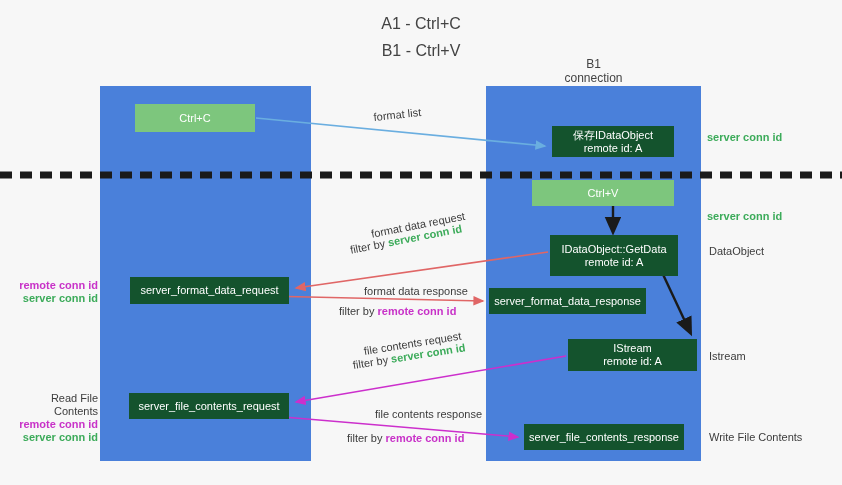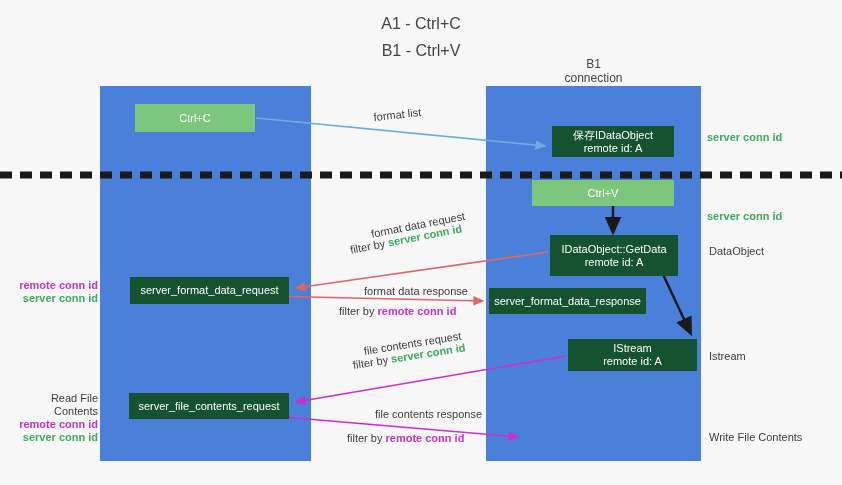--- a/index.html
+++ b/index.html
@@ -120,20 +120,21 @@
   <div class="box orange b-save">保存IDataObject
 remote id: A</div>
   <div class="box green b-ctrlv">Ctrl+V</div>
   <div class="box orange b-getdata">IDataObject::GetData
 remote id: A</div>
   <div class="box orange b-istream">IStream
 remote id: A</div>
   <div class="box orange b-sfdreq">server_format_data_request</div>
   <div class="box orange b-sfdres">server_format_data_response</div>
   <div class="box orange b-sfcreq">server_file_contents_request</div>
+  <div class="box orange b-sfcres">server_file_contents_response</div>
 
   <div class="lbl l-formatlist rot-d">format list</div>
 
   <div class="lbl l-fdreq rot-b">format data request</div>
   <div class="lbl l-fdreq2 rot-b"><span>filter by </span><span class="green-t">server conn id</span></div>
 
   <div class="lbl l-fdres">format data response</div>
   <div class="lbl l-fdres2"><span>filter by </span><span class="magenta-t">remote conn id</span></div>
 
   <div class="lbl l-fcreq rot-a">file contents request</div>

